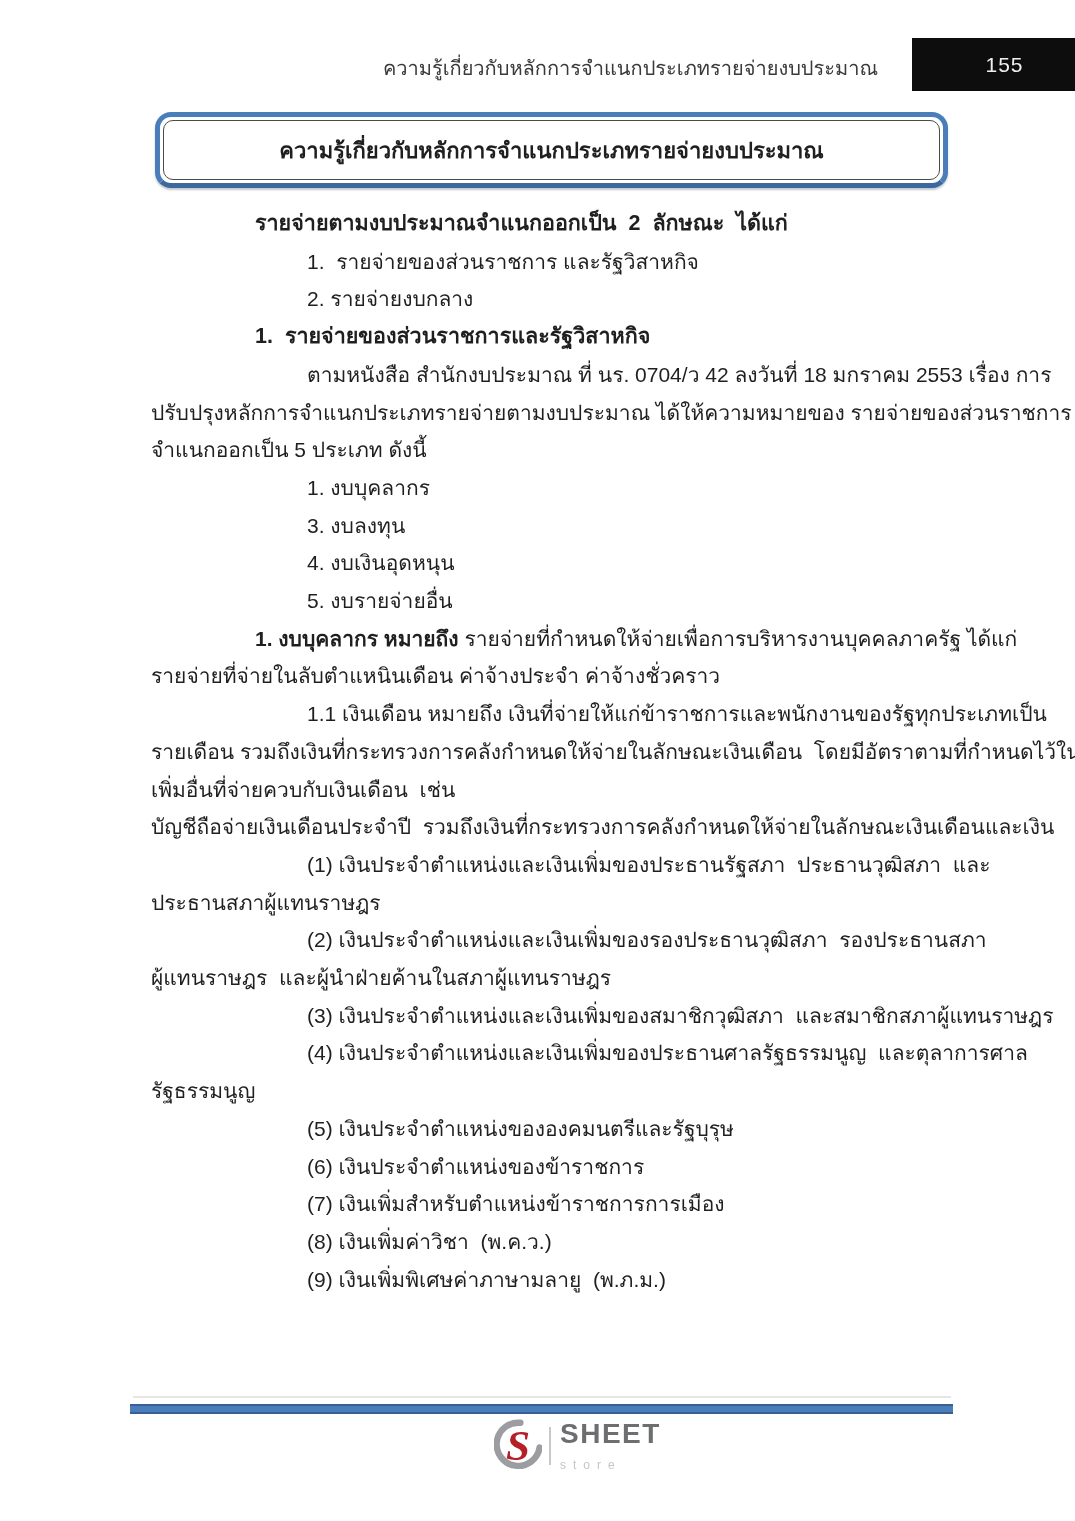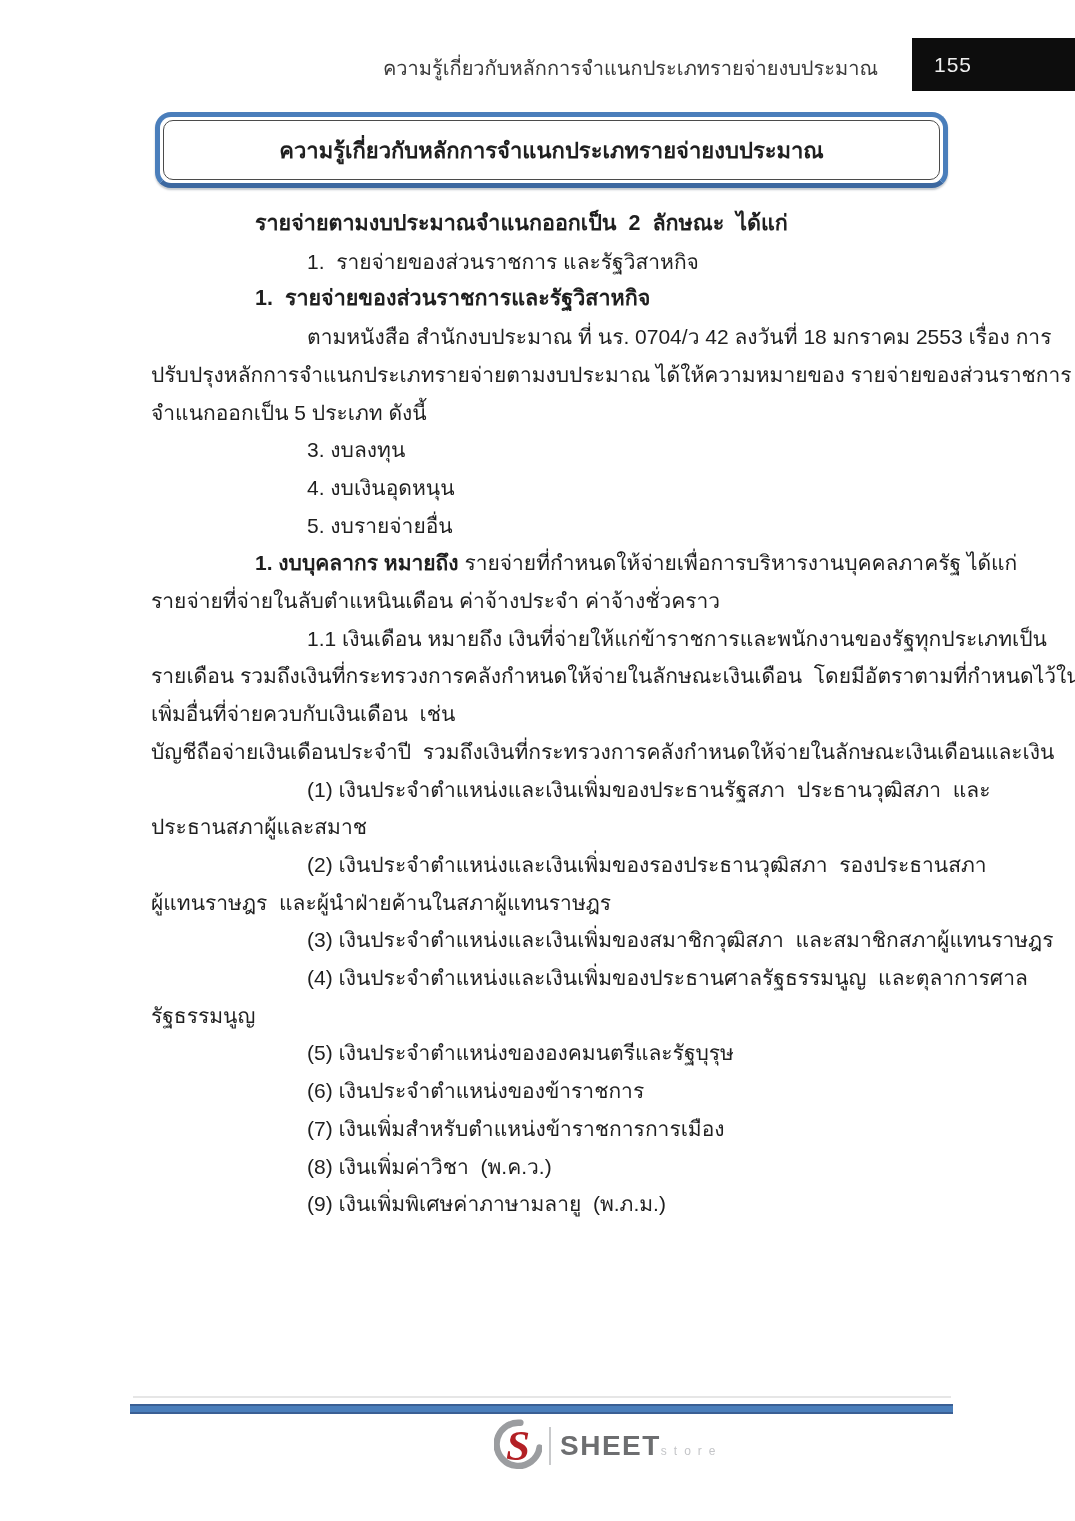--- a/index.html
+++ b/index.html
@@ -25,20 +25,21 @@
   }
   .page-number-box {
     position: absolute;
     top: 38px;
     right: 0;
     width: 163px;
     height: 53px;
     background: #0d0d0d;
     display: flex;
     align-items: center;
+    justify-content: center;
     padding-left: 22px;
     box-sizing: border-box;
   }
   .page-number-box span {
     color: #efefef;
     font-size: 21px;
     letter-spacing: 1px;
   }
 
   
@@ -117,21 +118,21 @@
     display: flex;
     align-items: center;
   }
   .logo-icon { width: 48px; height: 56px; }
   .logo-divider {
     width: 2px;
     height: 38px;
     background: #c8c9cb;
     margin: 0 9px 0 7px;
   }
-  .logo-text { display: flex; flex-direction: row; }
+  .logo-text { display: flex; flex-direction: column; }
   .logo-brand {
     font-size: 28px;
     font-weight: 700;
     color: #6d6e70;
     letter-spacing: 1.5px;
     line-height: 26px;
   }
   .logo-sub {
     font-size: 12px;
     color: #c4c5c8;
@@ -153,35 +154,37 @@
 
   <div class="title-box">
     <div class="title-box-inner">
       <span>ความรู้เกี่ยวกับหลักการจำแนกประเภทรายจ่ายงบประมาณ</span>
     </div>
   </div>
 
   <div class="body-text" id="body-lines">
       <div class="line indent-1 bold">รายจ่ายตามงบประมาณจำแนกออกเป็น  2  ลักษณะ  ได้แก่</div>
       <div class="line indent-2">1.  รายจ่ายของส่วนราชการ และรัฐวิสาหกิจ</div>
+      <div class="line indent-2">2. รายจ่ายงบกลาง</div>
       <div class="line indent-1 bold">1.  รายจ่ายของส่วนราชการและรัฐวิสาหกิจ</div>
       <div class="line indent-2">ตามหนังสือ สำนักงบประมาณ ที่ นร. 0704/ว 42 ลงวันที่ 18 มกราคม 2553 เรื่อง การ</div>
       <div class="line indent-0">ปรับปรุงหลักการจำแนกประเภทรายจ่ายตามงบประมาณ ได้ให้ความหมายของ รายจ่ายของส่วนราชการ</div>
       <div class="line indent-0">จำแนกออกเป็น 5 ประเภท ดังนี้</div>
+      <div class="line indent-2">1. งบบุคลากร</div>
       <div class="line indent-2">3. งบลงทุน</div>
       <div class="line indent-2">4. งบเงินอุดหนุน</div>
       <div class="line indent-2">5. งบรายจ่ายอื่น</div>
       <div class="line indent-1"><span class="b">1. งบบุคลากร หมายถึง</span> รายจ่ายที่กำหนดให้จ่ายเพื่อการบริหารงานบุคคลภาครัฐ ได้แก่</div>
       <div class="line indent-0">รายจ่ายที่จ่ายในลับตำแหนินเดือน ค่าจ้างประจำ ค่าจ้างชั่วคราว</div>
       <div class="line indent-2">1.1 เงินเดือน หมายถึง เงินที่จ่ายให้แก่ข้าราชการและพนักงานของรัฐทุกประเภทเป็น</div>
       <div class="line indent-0">รายเดือน รวมถึงเงินที่กระทรวงการคลังกำหนดให้จ่ายในลักษณะเงินเดือน  โดยมีอัตราตามที่กำหนดไว้ใน</div>
       <div class="line indent-0">เพิ่มอื่นที่จ่ายควบกับเงินเดือน  เช่น</div>
       <div class="line indent-0">บัญชีถือจ่ายเงินเดือนประจำปี  รวมถึงเงินที่กระทรวงการคลังกำหนดให้จ่ายในลักษณะเงินเดือนและเงิน</div>
       <div class="line indent-2">(1) เงินประจำตำแหน่งและเงินเพิ่มของประธานรัฐสภา  ประธานวุฒิสภา  และ</div>
-      <div class="line indent-0">ประธานสภาผู้และสมาช</div>
+      <div class="line indent-0">ประธานสภาผู้แทนราษฎร</div>
       <div class="line indent-2">(2) เงินประจำตำแหน่งและเงินเพิ่มของรองประธานวุฒิสภา  รองประธานสภา</div>
       <div class="line indent-0">ผู้แทนราษฎร  และผู้นำฝ่ายค้านในสภาผู้แทนราษฎร</div>
       <div class="line indent-2">(3) เงินประจำตำแหน่งและเงินเพิ่มของสมาชิกวุฒิสภา  และสมาชิกสภาผู้แทนราษฎร</div>
       <div class="line indent-2">(4) เงินประจำตำแหน่งและเงินเพิ่มของประธานศาลรัฐธรรมนูญ  และตุลาการศาล</div>
       <div class="line indent-0">รัฐธรรมนูญ</div>
       <div class="line indent-2">(5) เงินประจำตำแหน่งขององคมนตรีและรัฐบุรุษ</div>
       <div class="line indent-2">(6) เงินประจำตำแหน่งของข้าราชการ</div>
       <div class="line indent-2">(7) เงินเพิ่มสำหรับตำแหน่งข้าราชการการเมือง</div>
       <div class="line indent-2">(8) เงินเพิ่มค่าวิชา  (พ.ค.ว.)</div>
       <div class="line indent-2">(9) เงินเพิ่มพิเศษค่าภาษามลายู  (พ.ภ.ม.)</div>

